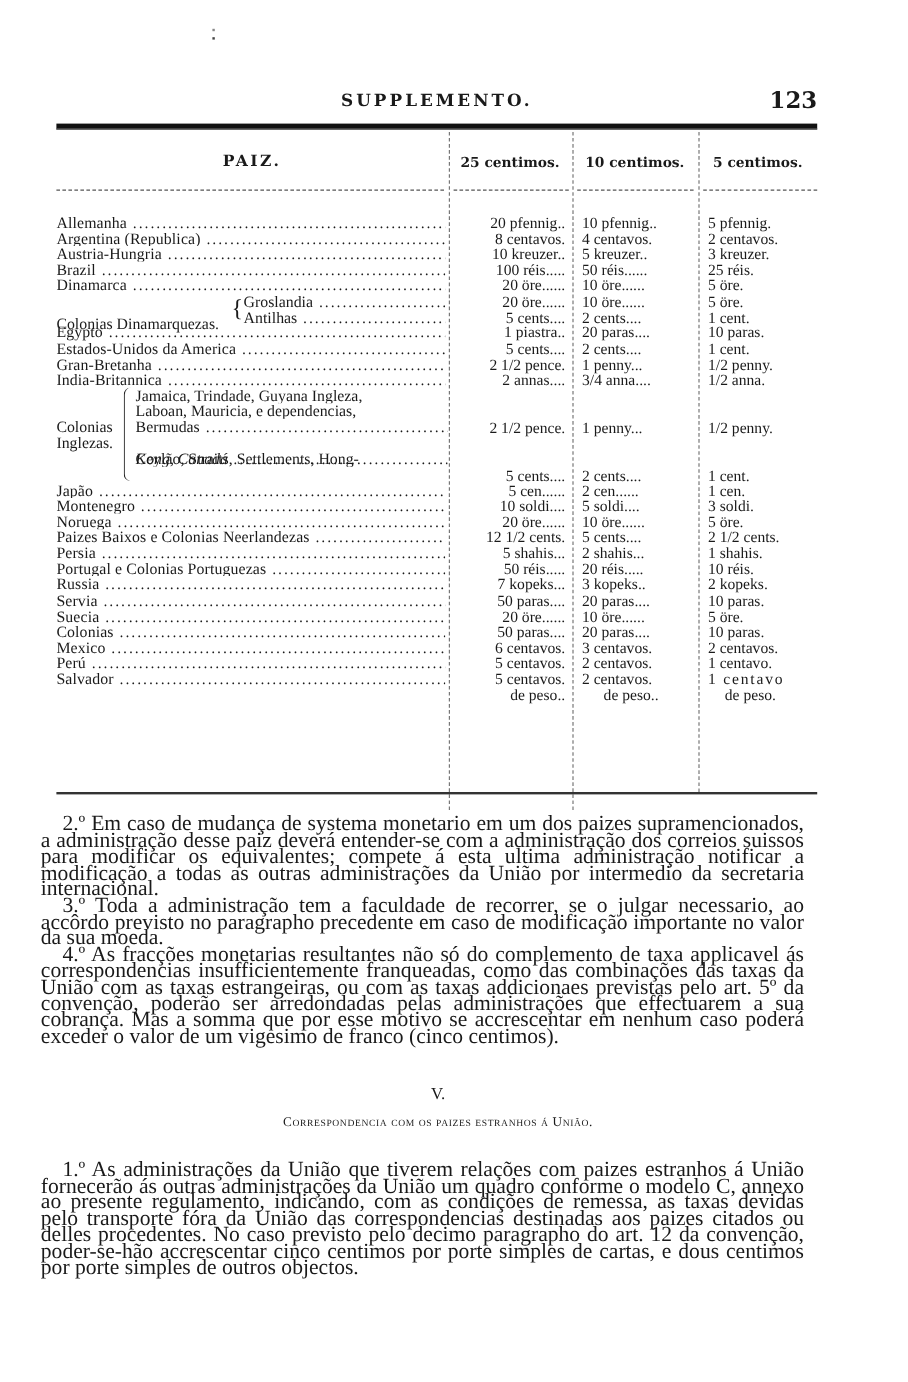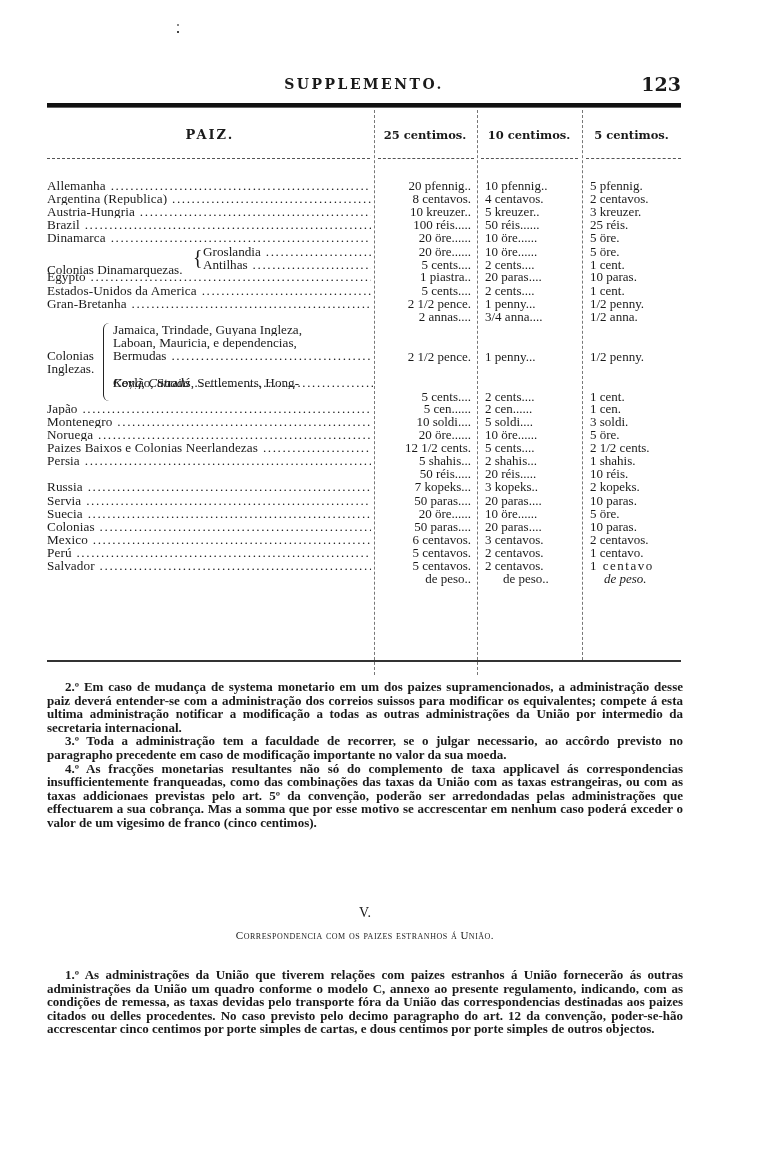--- a/index.html
+++ b/index.html
@@ -73,22 +73,22 @@
     .dk-sub { position: absolute; left: 156px; width: 168px; overflow: hidden; white-space: nowrap; }
     .dk-sub::after {
       content: " ....................................";
       letter-spacing: 1.6px;
     }
 
     .table-bottom-rule { position: absolute; top: 550px; left: 0; width: 634px; height: 2px; background: #333; }
 
     
     .prose {
-      position: absolute; left: 47px; width: 636px;
-      font-size: 13px; line-height: 13.6px; text-align: justify; font-weight: bold;
+      position: absolute; left: 34px; width: 636px;
+      font-size: 18px; line-height: 13.6px; text-align: justify;
     }
     .prose p { margin: 0; text-indent: 18px; text-align: justify; text-align-last: left; }
     .sec-num { position: absolute; top: 905px; left: 47px; width: 636px; text-align: center; font-size: 14px; }
     .sec-title {
       position: absolute; top: 929px; left: 47px; width: 636px; text-align: center;
       font-size: 11px; letter-spacing: 0.5px; font-variant: small-caps;
     }
   </style>
 </head>
 <body>
@@ -176,20 +176,21 @@
       <span class="v b">2 cents....</span>
       <span class="v c">1 cent.</span>
     </div>
     <div class="row">
       <span class="country">Gran-Bretanha</span>
       <span class="v a">2 1/2 pence.</span>
       <span class="v b">1 penny...</span>
       <span class="v c">1/2 penny.</span>
     </div>
     <div class="row">
+      <span class="country">India-Britannica</span>
       <span class="v a">2 annas....</span>
       <span class="v b">3/4 anna....</span>
       <span class="v c">1/2 anna.</span>
     </div>
 
     <div class="colonia-block">
       <span class="colonia-label">
         <span>Colonias</span><br>
         <span>Inglezas.</span>
       </span>
@@ -231,20 +232,21 @@
       <span class="v b">5 cents....</span>
       <span class="v c">2 1/2 cents.</span>
     </div>
     <div class="row">
       <span class="country">Persia</span>
       <span class="v a">5 shahis...</span>
       <span class="v b">2 shahis...</span>
       <span class="v c">1 shahis.</span>
     </div>
     <div class="row">
+      <span class="country">Portugal e Colonias Portuguezas</span>
       <span class="v a">50 réis.....</span>
       <span class="v b">20 réis.....</span>
       <span class="v c">10 réis.</span>
     </div>
     <div class="row">
       <span class="country">Russia</span>
       <span class="v a">7 kopeks...</span>
       <span class="v b">3 kopeks..</span>
       <span class="v c">2 kopeks.</span>
     </div>
@@ -280,21 +282,21 @@
     </div>
     <div class="row">
       <span class="country">Salvador</span>
       <span class="v a">5 centavos.</span>
       <span class="v b">2 centavos.</span>
       <span class="v c" style="letter-spacing:1.5px;">1 centavo</span>
     </div>
     <div class="row">
       <span class="v a">de peso..</span>
       <span class="v b" style="padding-left:22px;">de peso..</span>
-      <span class="v c" style="padding-left:18px;font-style:italic;">de peso.</span>
+      <span class="v c" style="padding-left:18px;">de peso.</span>
     </div>
   </div>
 
   <div class="table-bottom-rule"></div>
 </div>
 
 <div class="prose" style="top:680px;">
   <p>2.º Em caso de mudança de systema monetario em um dos paizes supramencionados, a administração desse paiz deverá entender-se com a administração dos correios suissos para modificar os equivalentes; compete á esta ultima administração notificar a modificação a todas as outras administrações da União por intermedio da secretaria internacional.</p>
   <p>3.º Toda a administração tem a faculdade de recorrer, se o julgar necessario, ao accôrdo previsto no paragrapho precedente em caso de modificação importante no valor da sua moeda.</p>
   <p>4.º As fracções monetarias resultantes não só do complemento de taxa applicavel ás correspondencias insufficientemente franqueadas, como das combinações das taxas da União com as taxas estrangeiras, ou com as taxas addicionaes previstas pelo art. 5º da convenção, poderão ser arredondadas pelas administrações que effectuarem a sua cobrança. Mas a somma que por esse motivo se accrescentar em nenhum caso poderá exceder o valor de um vigesimo de franco (cinco centimos).</p>

